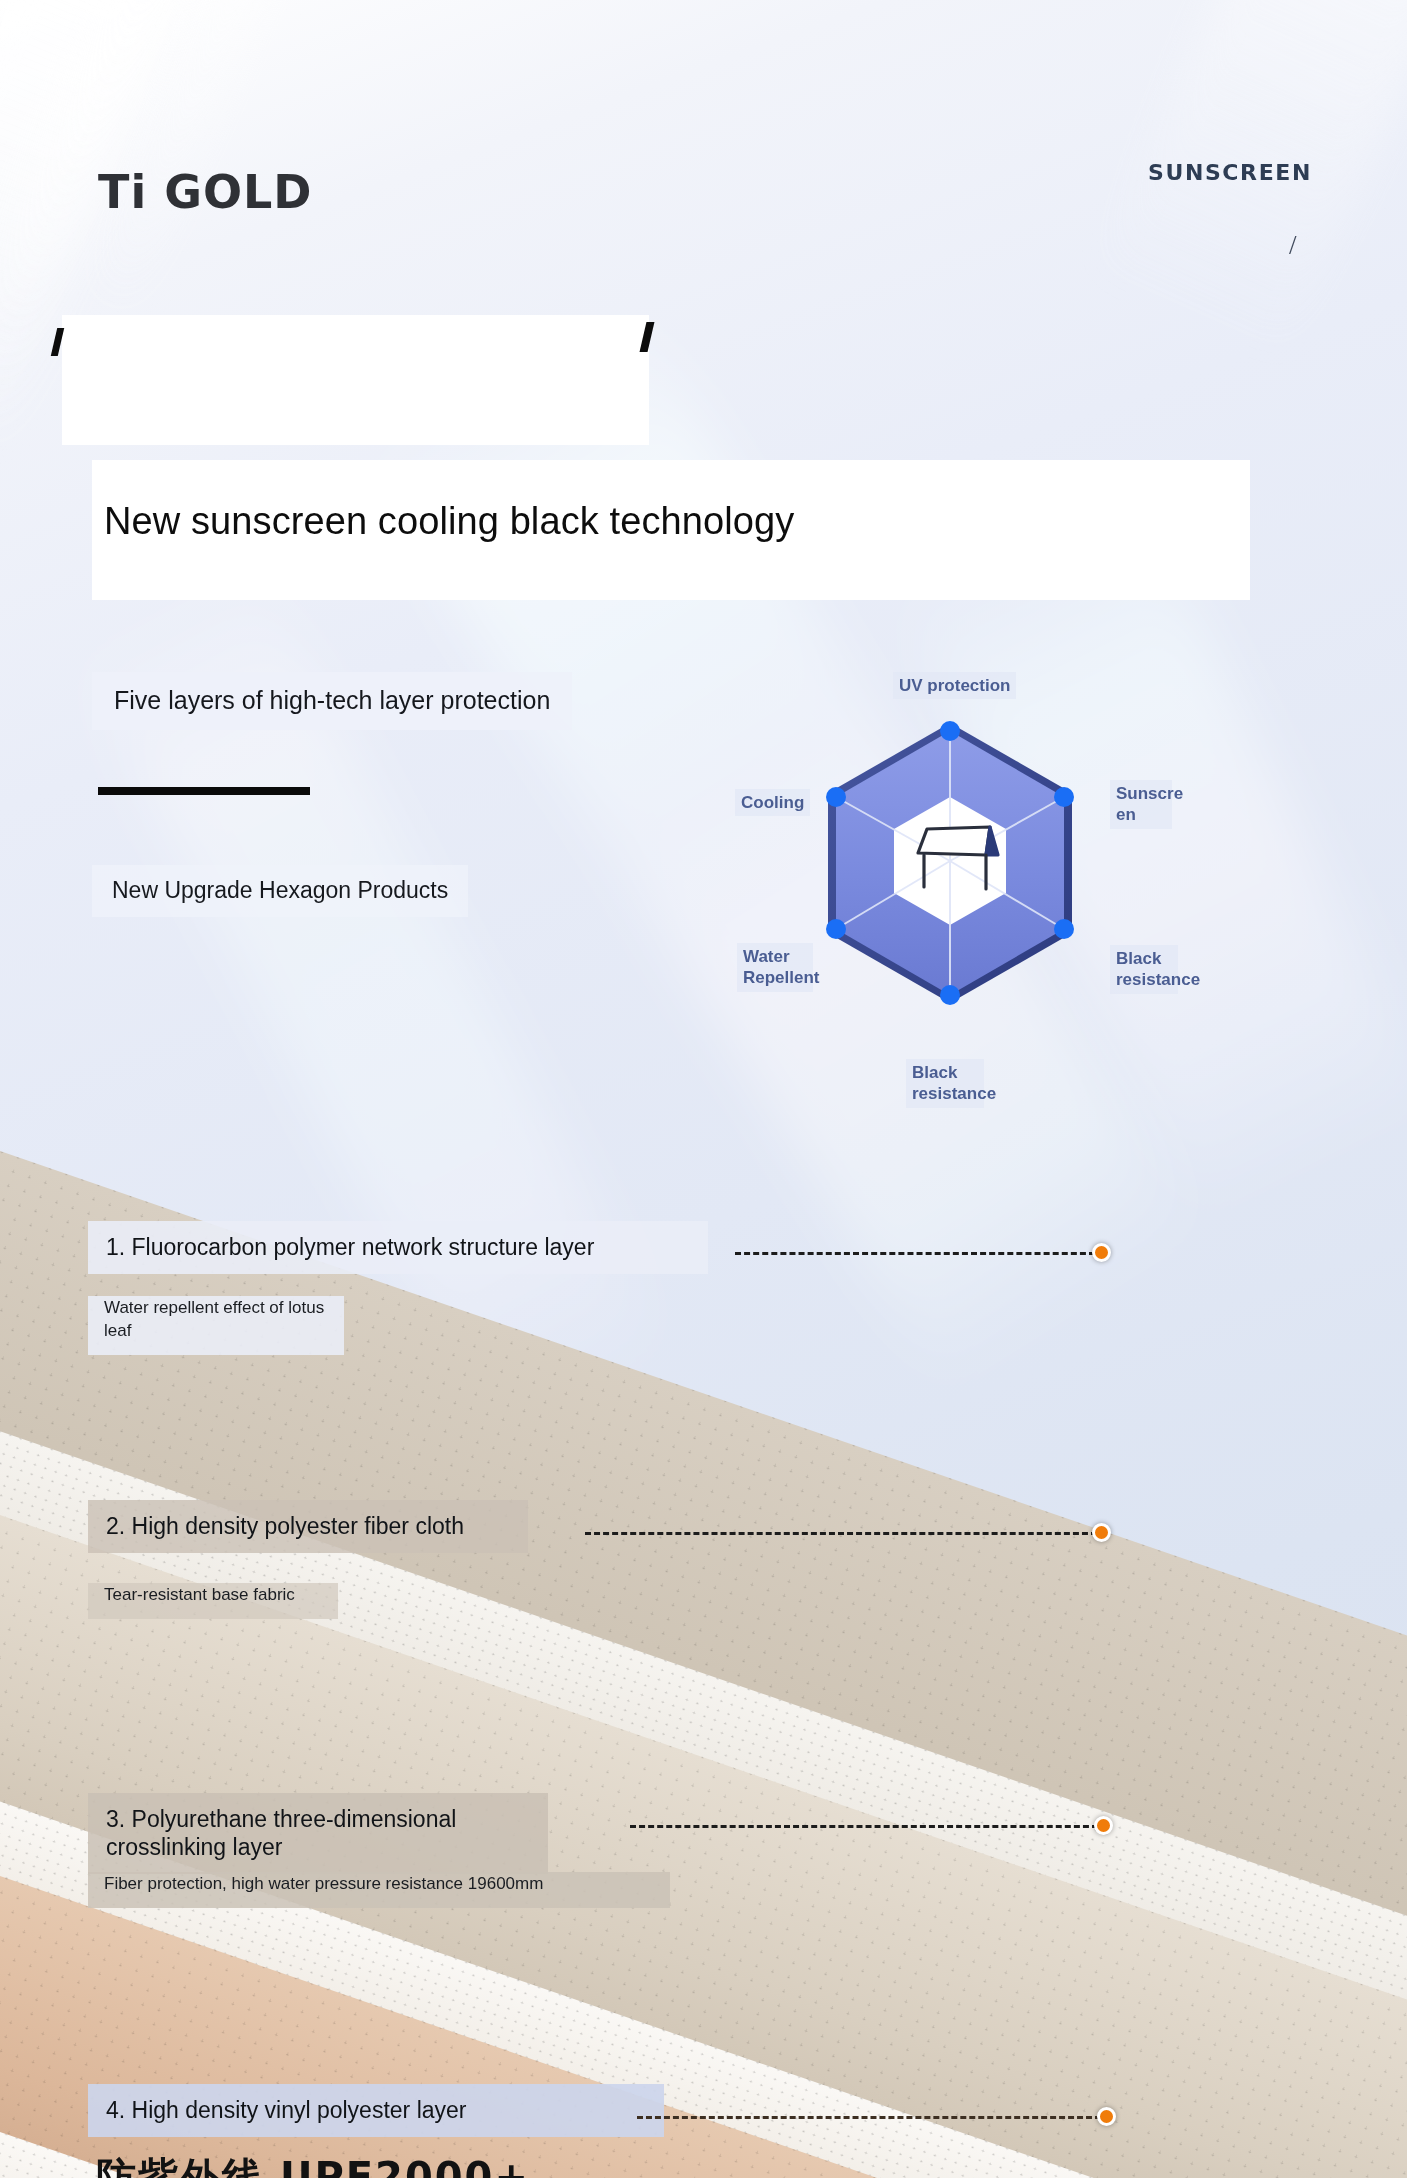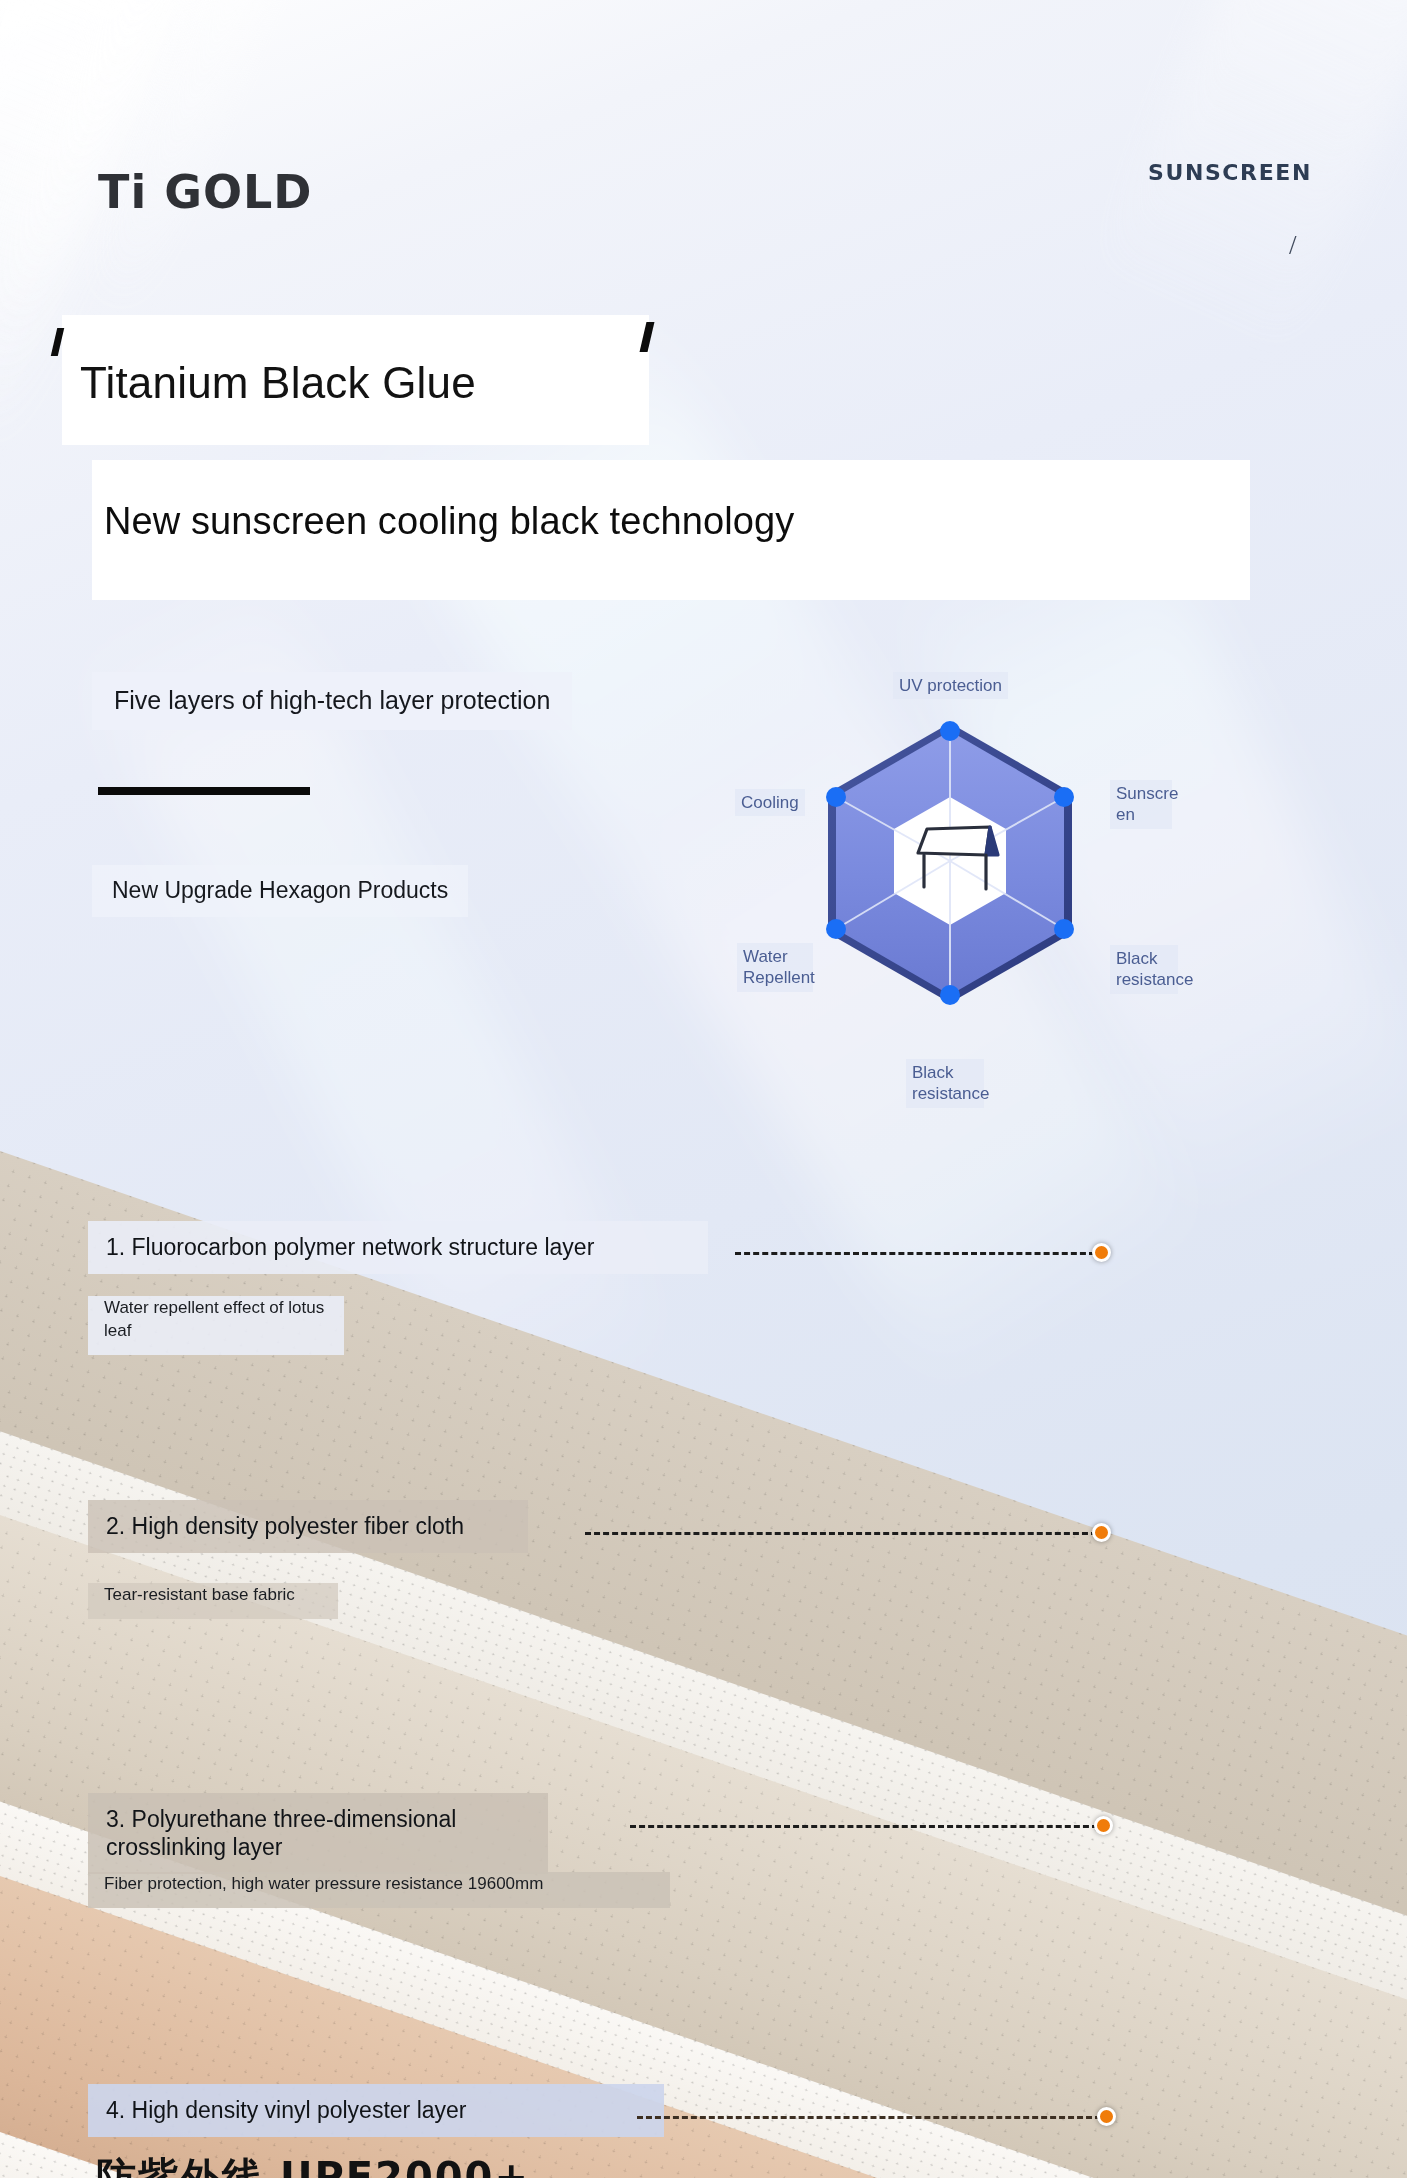--- a/index.html
+++ b/index.html
@@ -144,20 +144,21 @@
   }
   #hex-wrap svg { display:block; }
 
   .hex-label {
     position:absolute;
     background:rgba(226,231,245,0.72);
     color:#4a5d92;
     font-size:17px; line-height:1.25;
     padding:3px 6px;
     font-family:"Liberation Sans", sans-serif;
+    font-weight:bold;
   }
   #hl-uv      { left:893px;  top:672px; }
   #hl-sun     { left:1110px; top:780px; width:62px; }
   #hl-tear    { left:1110px; top:945px; width:68px; }
   #hl-aging   { left:906px;  top:1059px; width:78px; }
   #hl-water   { left:737px;  top:943px; width:76px; }
   #hl-cooling { left:735px;  top:789px; }
 
   
   #fabric {
@@ -300,21 +301,20 @@
     </div>
   </div>
 
   <div id="brand-logo">Ti GOLD</div>
   <div id="sunscreen-word">SUNSCREEN</div>
   <div id="sunscreen-slash">/</div>
 
   <div class="band" id="title-band-1"></div>
   <div class="tick" id="tick-left"></div>
   <div class="tick" id="tick-right"></div>
-  <div id="title-1-text">Titanium Black Glue</div>
 
   <div class="band" id="title-band-2"></div>
   <div id="title-2-text">New sunscreen cooling black technology</div>
 
   <div id="subhead-chip">
     <span id="subhead-text">Five layers of high-tech layer protection</span>
   </div>
   <div id="divider-rule"></div>
   <div id="upgrade-chip">
     <span id="upgrade-text">New Upgrade Hexagon Products</span>

